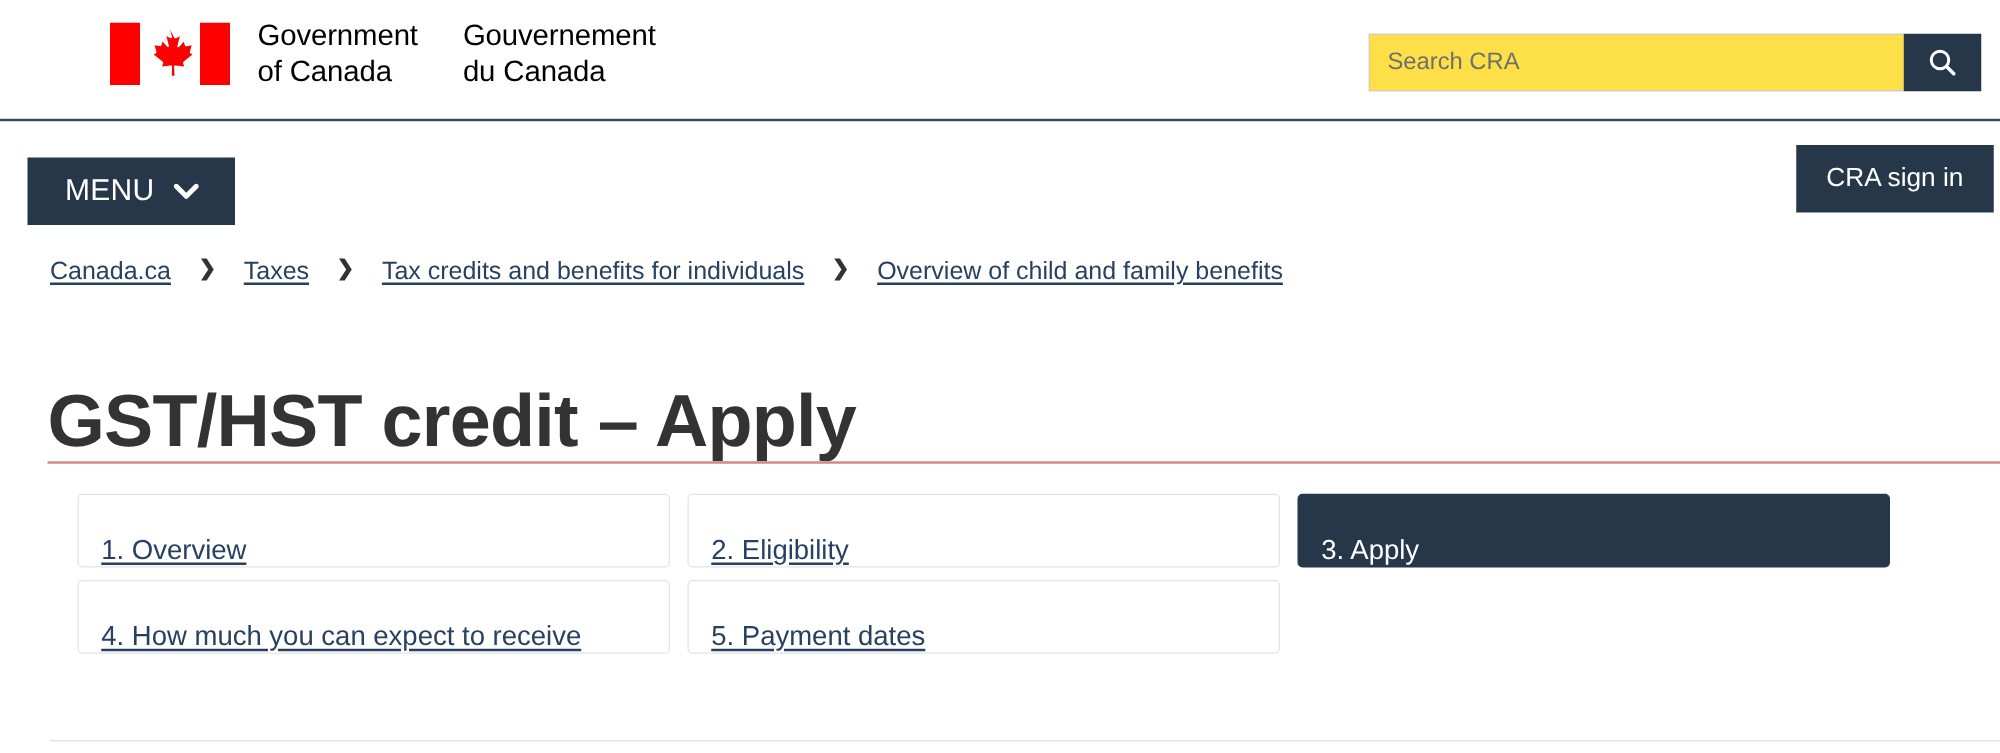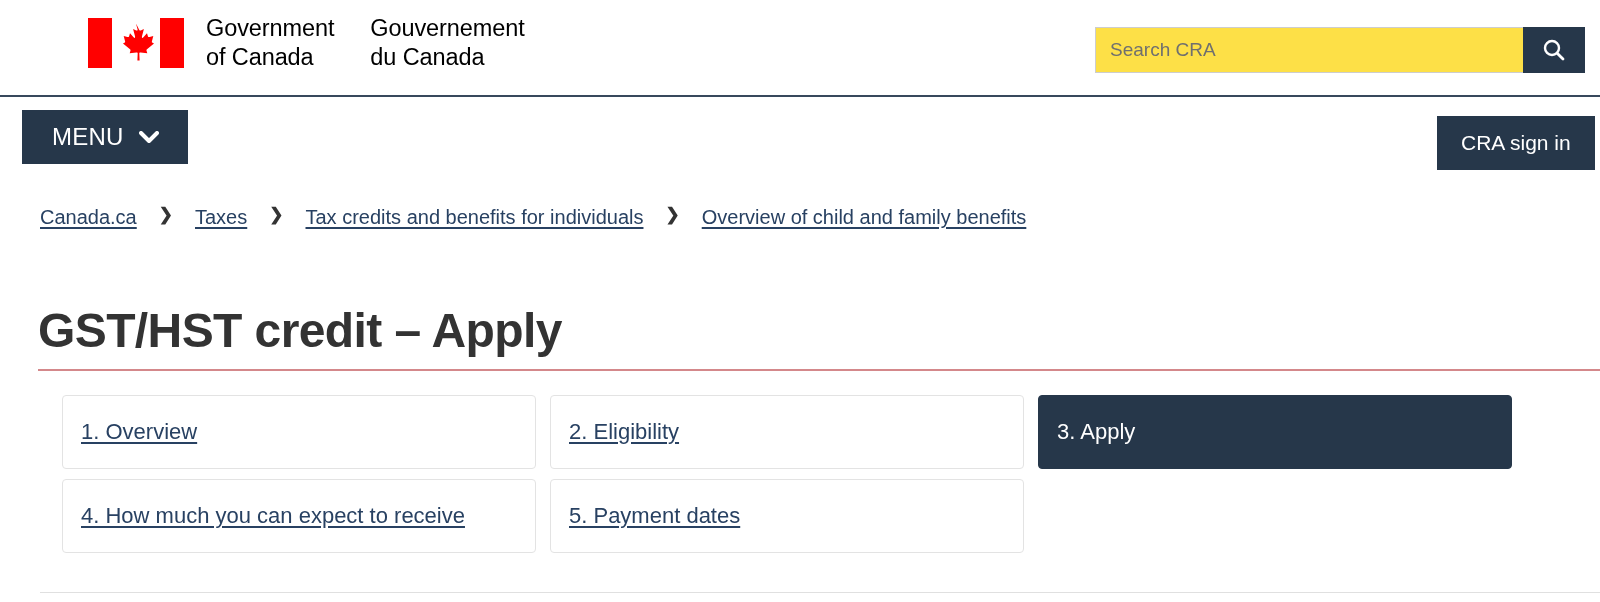--- a/index.html
+++ b/index.html
@@ -94,21 +94,21 @@
   
   .menu-bar {
     position: relative;
     width: 1600px;
     height: 88px;
     background: #ffffff;
   }
   .menu-btn {
     position: absolute;
     left: 22px;
-    top: 13px;
+    top: 29px;
     width: 166px;
     height: 54px;
     background: #26374a;
     border: none;
     color: #ffffff;
     font-family: "Liberation Sans", sans-serif;
     font-size: 24px;
     font-weight: 400;
     display: flex;
     align-items: center;
@@ -159,21 +159,21 @@
     font-weight: bold;
     line-height: 1;
     display: inline-block;
   }
 
   
   .page-title {
     position: absolute;
     left: 38px;
     top: 303px;
-    font-size: 48px;
+    font-size: 59px;
     font-weight: bold;
     color: #333333;
     letter-spacing: -0.6px;
     white-space: nowrap;
   }
   .title-rule {
     position: absolute;
     left: 38px;
     top: 369px;
     width: 1562px;
@@ -185,26 +185,26 @@
     position: absolute;
     left: 62px;
     top: 395px;
     width: 1538px;
     display: flex;
     flex-wrap: wrap;
     gap: 10px 14px;
   }
   .tab-card {
     width: 474px;
-    height: 74px;
+    height: 59px;
     border: 1px solid #e3e3e3;
     border-radius: 4px;
     background: #ffffff;
     display: flex;
-    align-items: center;
+    align-items: flex-end;
     padding: 0 18px;
     cursor: pointer;
   }
   .tab-card .tab-link {
     color: #284162;
     font-size: 22px;
     text-decoration: underline;
     text-underline-offset: 3px;
     white-space: nowrap;
   }

